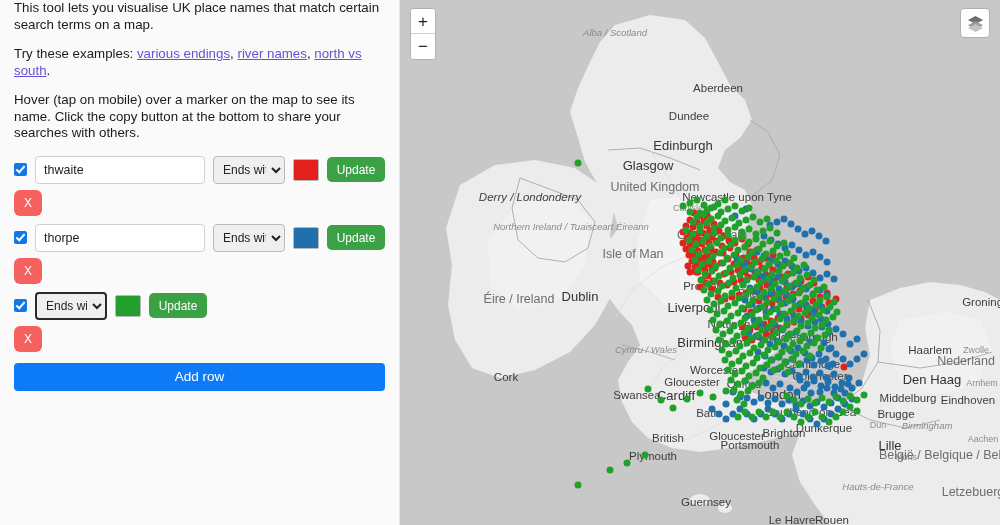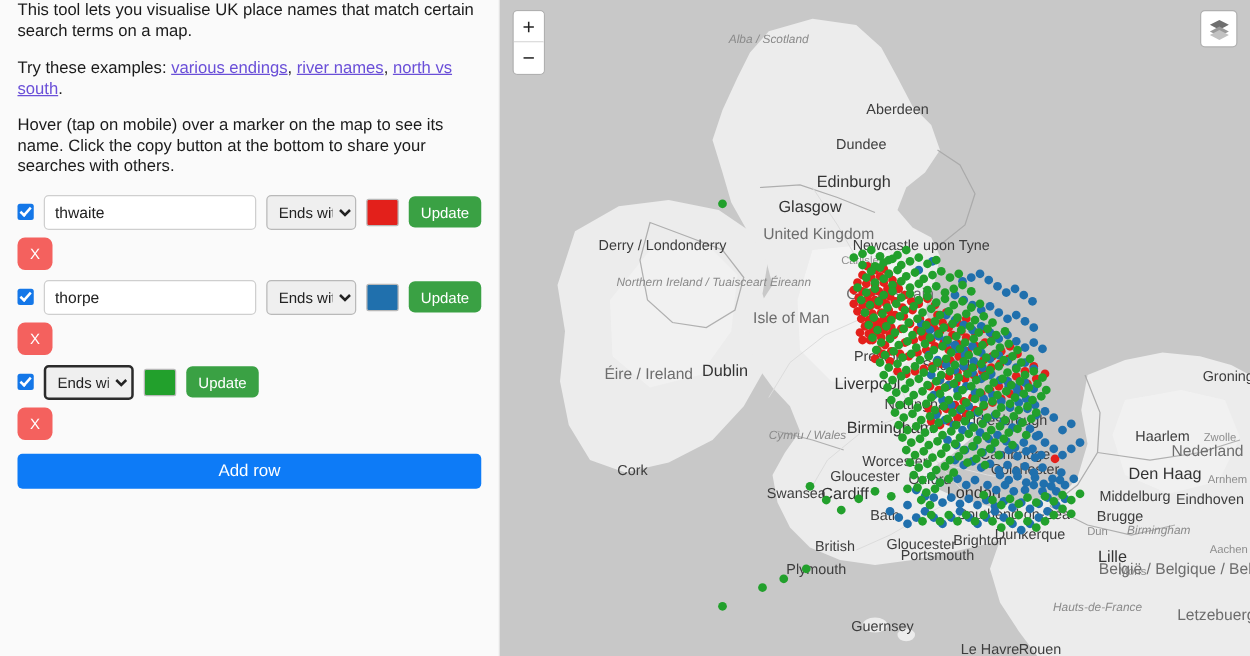--- a/index.html
+++ b/index.html
@@ -294,21 +294,21 @@
         <path d="M 372 395 L 340 412 L 312 428 L 285 440"></path>
       </g>
     </svg>
 
     <div id="labels-layer">
         <div class="mlabel region" style="left: 215px; top: 32px;">Alba / Scotland</div>
         <div class="mlabel city" style="left: 318px; top: 88px;">Aberdeen</div>
         <div class="mlabel city" style="left: 289px; top: 116px;">Dundee</div>
         <div class="mlabel bigcity" style="left: 283px; top: 145px;">Edinburgh</div>
         <div class="mlabel bigcity" style="left: 248px; top: 165px;">Glasgow</div>
-        <div class="mlabel city" style="left: 130px; top: 197px;">Derry / Londonderry</div>
+        <div class="mlabel city" style="left: 130px; top: 197px; font-style: italic;">Derry / Londonderry</div>
         <div class="mlabel region" style="left: 171px; top: 226px;">Northern Ireland / Tuaisceart Éireann</div>
         <div class="mlabel country" style="left: 119px; top: 299px;">Éire / Ireland</div>
         <div class="mlabel bigcity" style="left: 180px; top: 296px;">Dublin</div>
         <div class="mlabel city" style="left: 106px; top: 377px;">Cork</div>
         <div class="mlabel country" style="left: 233px; top: 254px;">Isle of Man</div>
         <div class="mlabel country" style="left: 255px; top: 187px;">United Kingdom</div>
         <div class="mlabel city" style="left: 337px; top: 197px;">Newcastle upon Tyne</div>
         <div class="mlabel small" style="left: 288px; top: 208px;">Carlisle</div>
         <div class="mlabel country" style="left: 312px; top: 235px;">Great Britain</div>
         <div class="mlabel city" style="left: 303px; top: 286px;">Preston</div>

